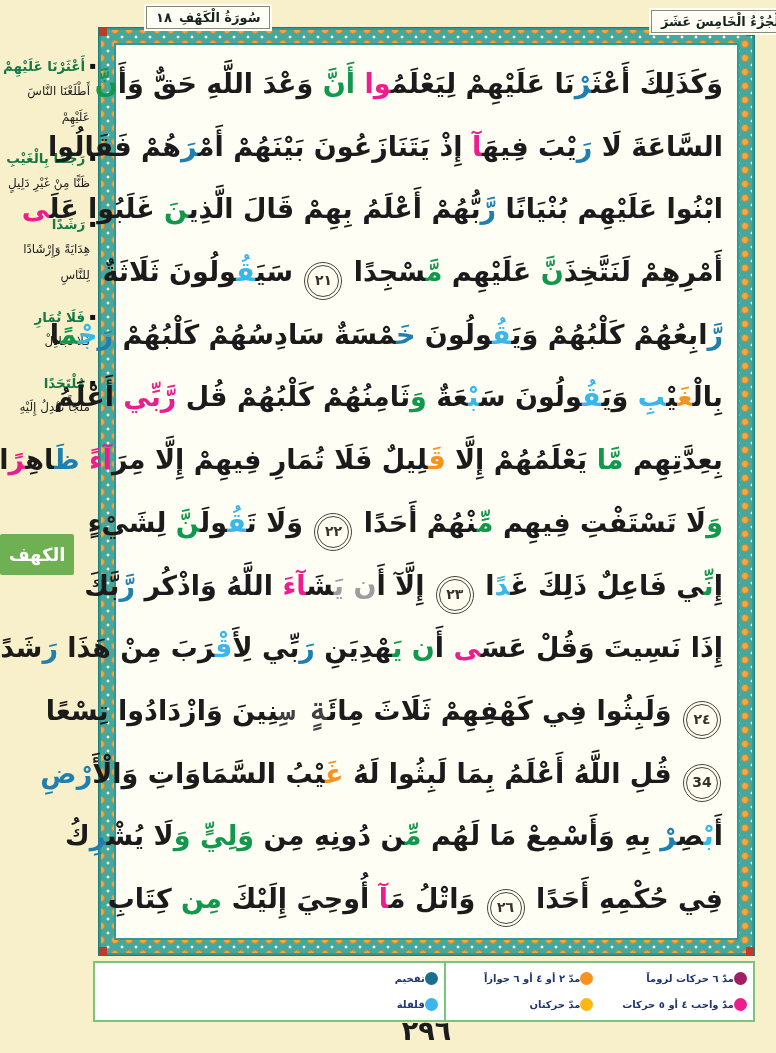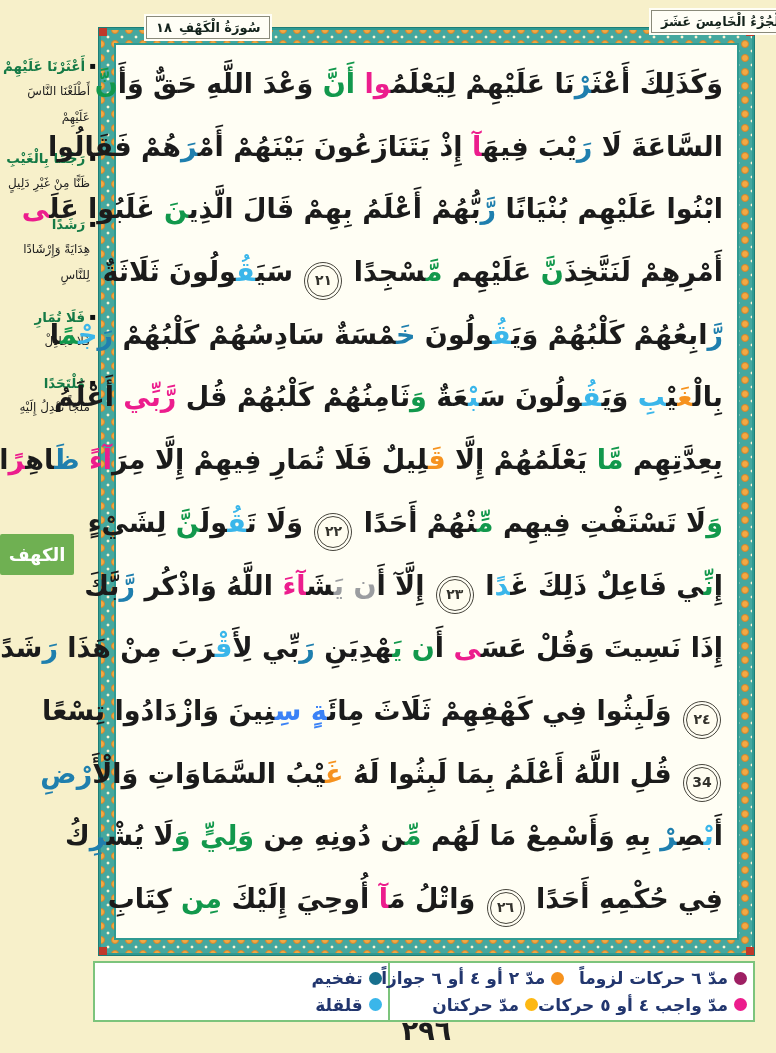--- a/index.html
+++ b/index.html
@@ -31,21 +31,21 @@
   .verse-marker{display:inline-block;min-width:30px;height:30px;line-height:28px;
     text-align:center;font-size:14px;font-weight:bold;color:#33322c;
     border:1px solid #47453c;outline:1px solid #47453c;outline-offset:2px;
     border-radius:50%;background:#fffdf0;vertical-align:-4px;margin:0 5px;
     text-align-last:center;}
 
   
   .tag{position:absolute;background:#fffef6;border:1px solid #8a8a7a;
     box-shadow:0 0 0 2px #fffef6;padding:3px 9px;font-size:13px;font-weight:bold;
     color:#14231c;white-space:nowrap;z-index:5;direction:rtl;}
-  .surah-name-tag{left:146px;top:16px;}
+  .surah-name-tag{left:146px;top:6px;}
   .surah-name-tag .num{margin-right:7px;}
   .juz-tag{left:608px;top:10px;margin-left:43px;}
 
   
   .margin-notes{position:absolute;left:2px;top:56px;width:94px;direction:rtl;
     display:flex;flex-direction:column;gap:18px;}
   .note .term{color:#157a46;font-weight:bold;font-size:13.5px;text-align:right;line-height:1.6;}
   .note .term .bullet{color:#111;font-size:10px;margin-left:4px;vertical-align:2px;}
   .note .def{color:#1f1f1f;font-size:12px;line-height:2.2;text-align:right;padding-right:6px;}
 
@@ -57,21 +57,21 @@
   
   .legend{position:absolute;left:93px;top:961px;width:662px;height:61px;background:#fff;
     border:2px solid #7cc47c;box-sizing:border-box;display:flex;direction:rtl;z-index:6;}
   .legend-cell{display:flex;flex-direction:column;justify-content:space-around;
     border-left:2px solid #7cc47c;box-sizing:border-box;padding:2px 6px;}
   .legend-cell:last-child{border-left:none;}
   .legend-cell:nth-child(1){flex:0 0 47%;}
   .legend-cell:nth-child(2){flex:0 0 34%;}
   .legend-cell:nth-child(3){flex:1;}
   .legend-row{display:flex;align-items:center;direction:rtl;}
-  .legend-item{display:flex;align-items:center;gap:6px;font-size:17px;font-weight:bold;
+  .legend-item{display:flex;align-items:center;gap:0;font-size:10px;font-weight:bold;
     color:#22366e;white-space:nowrap;text-align:right;}
   .legend-row .legend-item:first-child{flex:0 0 52%;}
   .legend-row .legend-item:only-child{flex:1;}
   .dot{display:inline-block;width:13px;height:13px;border-radius:50%;flex:0 0 13px;}
 
   
   .page-number{position:absolute;left:98px;top:1015px;width:657px;text-align:center;
     font-size:27px;font-weight:bold;color:#1c1c1c;}
 </style>
 </head>
@@ -113,21 +113,21 @@
           <div class="quran-line"><span>وَكَذَلِكَ أَعْثَ</span><span style="color: rgb(31, 127, 174);">رْ</span><span>نَا عَلَيْهِمْ لِيَعْلَمُ</span><span style="color: rgb(236, 29, 141);">وا</span><span> </span><span style="color: rgb(18, 152, 76);">أَنَّ</span><span> وَعْدَ اللَّهِ حَقٌّ وَأَ</span><span style="color: rgb(18, 152, 76);">نَّ</span></div>
           <div class="quran-line"><span>السَّاعَةَ لَا </span><span style="color: rgb(31, 127, 174);">رَ</span><span>يْبَ فِيهَ</span><span style="color: rgb(236, 29, 141);">آ</span><span> إِذْ يَتَنَازَعُونَ بَيْنَهُمْ أَمْ</span><span style="color: rgb(31, 127, 174);">رَ</span><span>هُمْ فَقَالُوا</span></div>
           <div class="quran-line"><span>ابْنُوا عَلَيْهِم بُنْيَانًا </span><span style="color: rgb(31, 127, 174);">رَّ</span><span>بُّهُمْ أَعْلَمُ بِهِمْ قَالَ الَّذِي</span><span style="color: rgb(18, 152, 76);">نَ</span><span> غَلَبُوا عَلَ</span><span style="color: rgb(236, 29, 141);">ى</span></div>
           <div class="quran-line"><span>أَمْرِهِمْ لَنَتَّخِذَ</span><span style="color: rgb(18, 152, 76);">نَّ</span><span> عَلَيْهِم </span><span style="color: rgb(18, 152, 76);">مَّ</span><span>سْجِدًا </span><span class="verse-marker">٢١</span><span> سَيَ</span><span style="color: rgb(58, 182, 234);">قُ</span><span>ولُونَ ثَلَاثَةٌ</span></div>
           <div class="quran-line"><span style="color: rgb(31, 127, 174);">رَّ</span><span>ابِعُهُمْ كَلْبُهُمْ وَيَ</span><span style="color: rgb(58, 182, 234);">قُ</span><span>ولُونَ </span><span style="color: rgb(31, 127, 174);">خَ</span><span>مْسَةٌ سَادِسُهُمْ كَلْبُهُمْ </span><span style="color: rgb(31, 127, 174);">رَ</span><span style="color: rgb(58, 182, 234);">جْ</span><span style="color: rgb(18, 152, 76);">مً</span><span>ا</span></div>
           <div class="quran-line"><span>بِالْ</span><span style="color: rgb(246, 146, 30);">غَ</span><span>يْ</span><span style="color: rgb(58, 182, 234);">بِ</span><span> وَيَ</span><span style="color: rgb(58, 182, 234);">قُ</span><span>ولُونَ سَ</span><span style="color: rgb(58, 182, 234);">بْ</span><span>عَةٌ </span><span style="color: rgb(18, 152, 76);">وَ</span><span>ثَامِنُهُمْ كَلْبُهُمْ قُل </span><span style="color: rgb(236, 29, 141);">رَّبِّي</span><span> أَعْلَمُ</span></div>
           <div class="quran-line"><span>بِعِدَّتِهِم </span><span style="color: rgb(18, 152, 76);">مَّا</span><span> يَعْلَمُهُمْ إِلَّا </span><span style="color: rgb(246, 146, 30);">قَ</span><span>لِيلٌ فَلَا تُمَارِ فِيهِمْ إِلَّا مِرَ</span><span style="color: rgb(236, 29, 141);">آءً</span><span> </span><span style="color: rgb(31, 127, 174);">ظَ</span><span>اهِ</span><span style="color: rgb(236, 29, 141);">رً</span><span>ا</span></div>
           <div class="quran-line"><span style="color: rgb(18, 152, 76);">وَ</span><span>لَا تَسْتَفْتِ فِيهِم </span><span style="color: rgb(18, 152, 76);">مِّ</span><span>نْهُمْ أَحَدًا </span><span class="verse-marker">٢٢</span><span> وَلَا تَ</span><span style="color: rgb(58, 182, 234);">قُ</span><span>ولَ</span><span style="color: rgb(18, 152, 76);">نَّ</span><span> لِشَيْءٍ</span></div>
           <div class="quran-line"><span>إِ</span><span style="color: rgb(18, 152, 76);">نِّ</span><span>ي فَاعِلٌ ذَلِكَ غَ</span><span style="color: rgb(58, 182, 234);">دً</span><span>ا </span><span class="verse-marker">٢٣</span><span> إِلَّ</span><span style="color: rgb(236, 29, 141);">آ</span><span> أَ</span><span style="color: rgb(155, 157, 160);">ن يَ</span><span>شَ</span><span style="color: rgb(236, 29, 141);">آءَ</span><span> اللَّهُ وَاذْكُر </span><span style="color: rgb(31, 127, 174);">رَّ</span><span>بَّكَ</span></div>
           <div class="quran-line"><span>إِذَا نَسِيتَ وَقُلْ عَسَ</span><span style="color: rgb(236, 29, 141);">ى</span><span> أَ</span><span style="color: rgb(18, 152, 76);">ن يَ</span><span>هْدِيَنِ </span><span style="color: rgb(31, 127, 174);">رَ</span><span>بِّي لِأَ</span><span style="color: rgb(58, 182, 234);">قْ</span><span>رَبَ مِنْ هَذَا </span><span style="color: rgb(31, 127, 174);">رَ</span><span>شَدًا</span></div>
-          <div class="quran-line"><span class="verse-marker">٢٤</span><span> وَلَبِثُوا فِي كَهْفِهِمْ ثَلَاثَ مِائَ</span><span style="color: #3b82f6;">ةٍ سِ</span><span>نِينَ وَازْدَادُوا تِسْعًا</span></div>
+          <div class="quran-line"><span class="verse-marker">٢٤</span><span> وَلَبِثُوا فِي كَهْفِهِمْ ثَلَاثَ مِائَ</span><span style="color: #404040; font-family: Liberation Mono, monospace;">ةٍ سِ</span><span>نِينَ وَازْدَادُوا تِسْعًا</span></div>
           <div class="quran-line"><span class="verse-marker">34</span><span> قُلِ اللَّهُ أَعْلَمُ بِمَا لَبِثُوا لَهُ </span><span style="color: rgb(246, 146, 30);">غَ</span><span>يْبُ السَّمَاوَاتِ وَالْأَ</span><span style="color: rgb(31, 127, 174);">رْضِ</span></div>
           <div class="quran-line"><span>أَ</span><span style="color: rgb(58, 182, 234);">بْ</span><span>صِ</span><span style="color: rgb(31, 127, 174);">رْ</span><span> بِهِ وَأَسْمِعْ مَا لَهُم </span><span style="color: rgb(18, 152, 76);">مِّ</span><span>ن دُونِهِ مِن </span><span style="color: rgb(18, 152, 76);">وَلِيٍّ وَ</span><span>لَا يُشْ</span><span style="color: rgb(31, 127, 174);">رِ</span><span>كُ</span></div>
           <div class="quran-line"><span>فِي حُكْمِهِ أَحَدًا </span><span class="verse-marker">٢٦</span><span> وَاتْلُ مَ</span><span style="color: rgb(236, 29, 141);">آ</span><span> أُوحِيَ إِلَيْكَ </span><span style="color: rgb(18, 152, 76);">مِن</span><span> كِتَابِ</span></div>
         </div>
     </div>
   </div>
 </div>
 
 <div class="tag surah-name-tag">
   <span>سُورَةُ الْكَهْفِ</span><span class="num">١٨</span>

